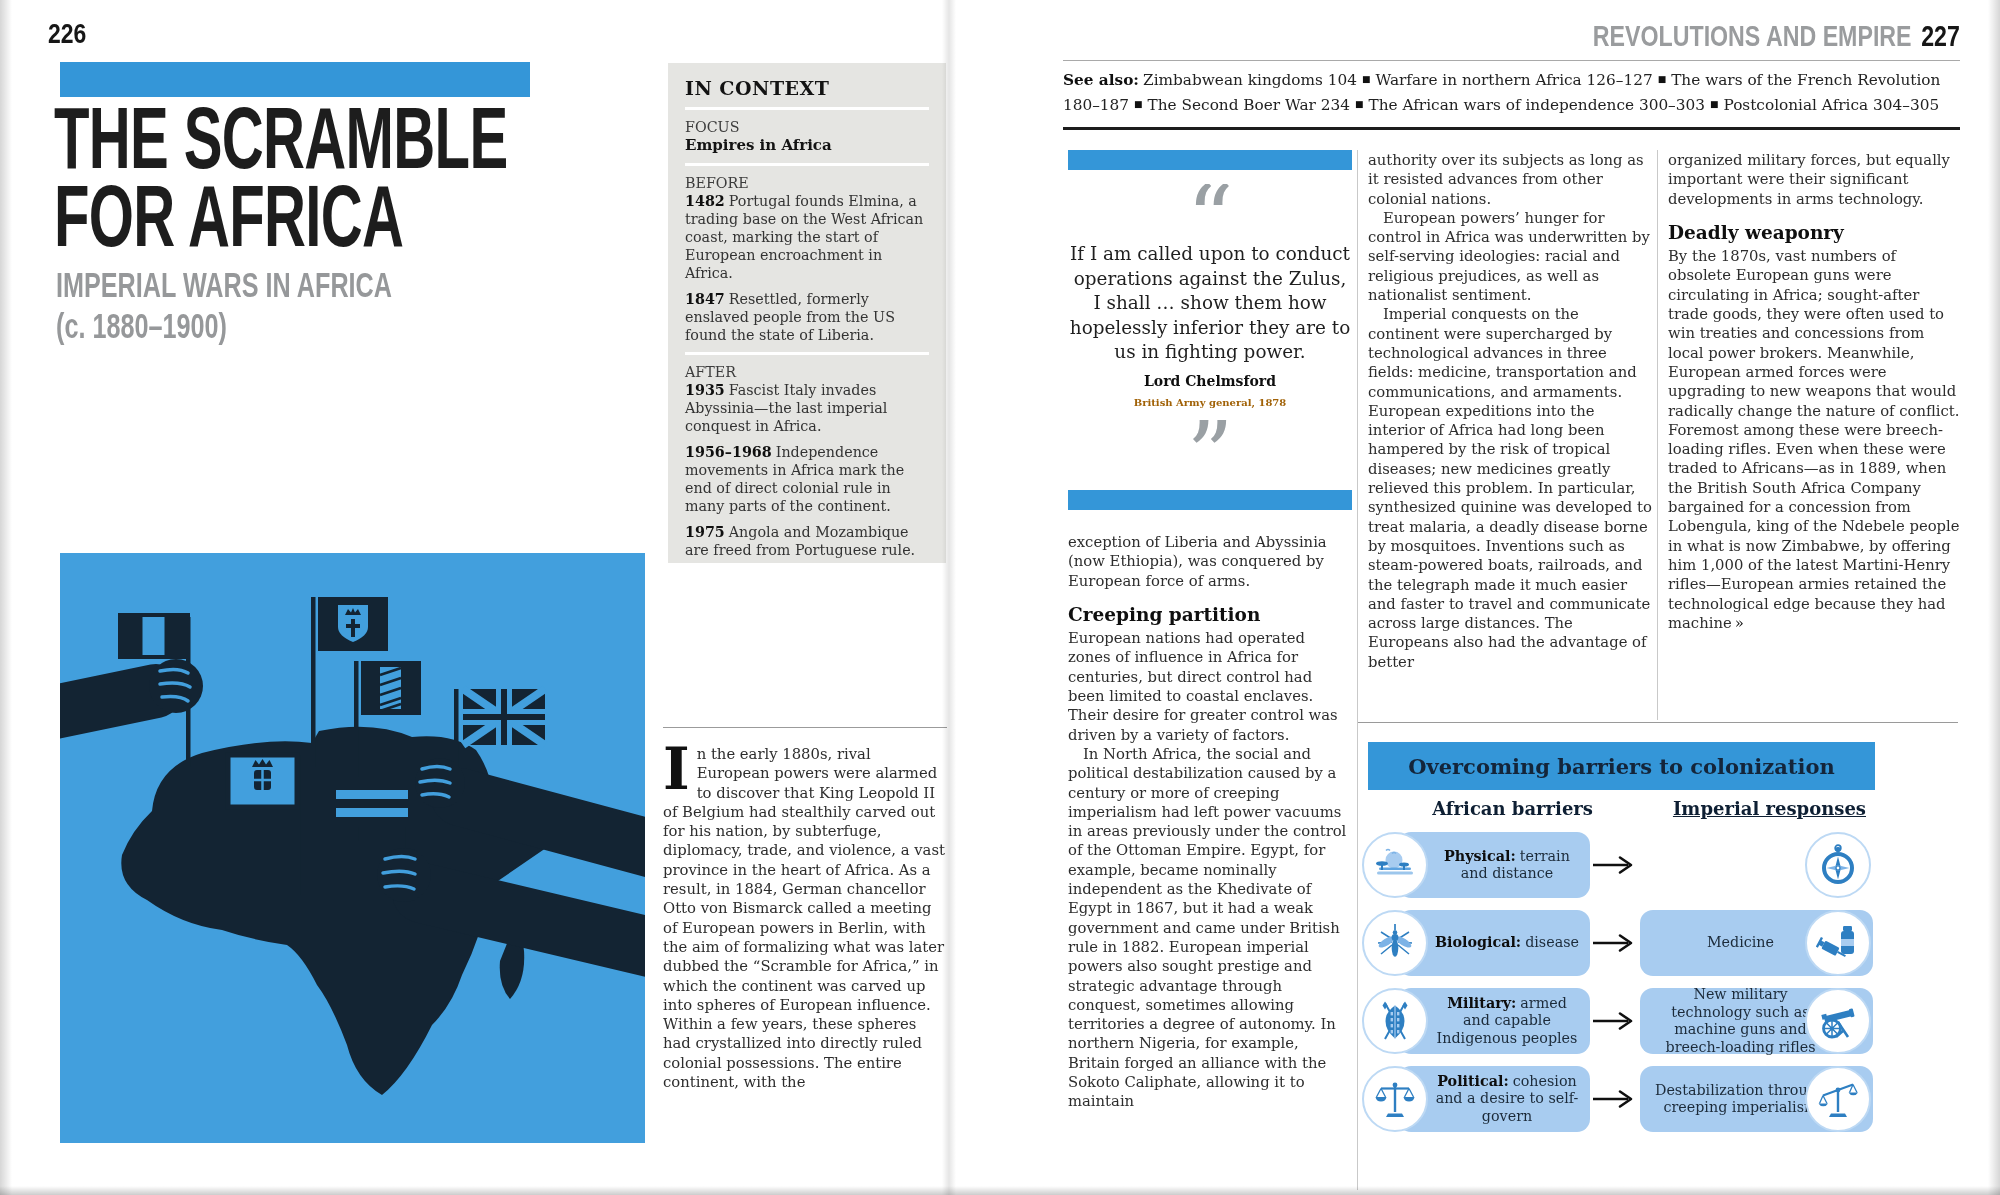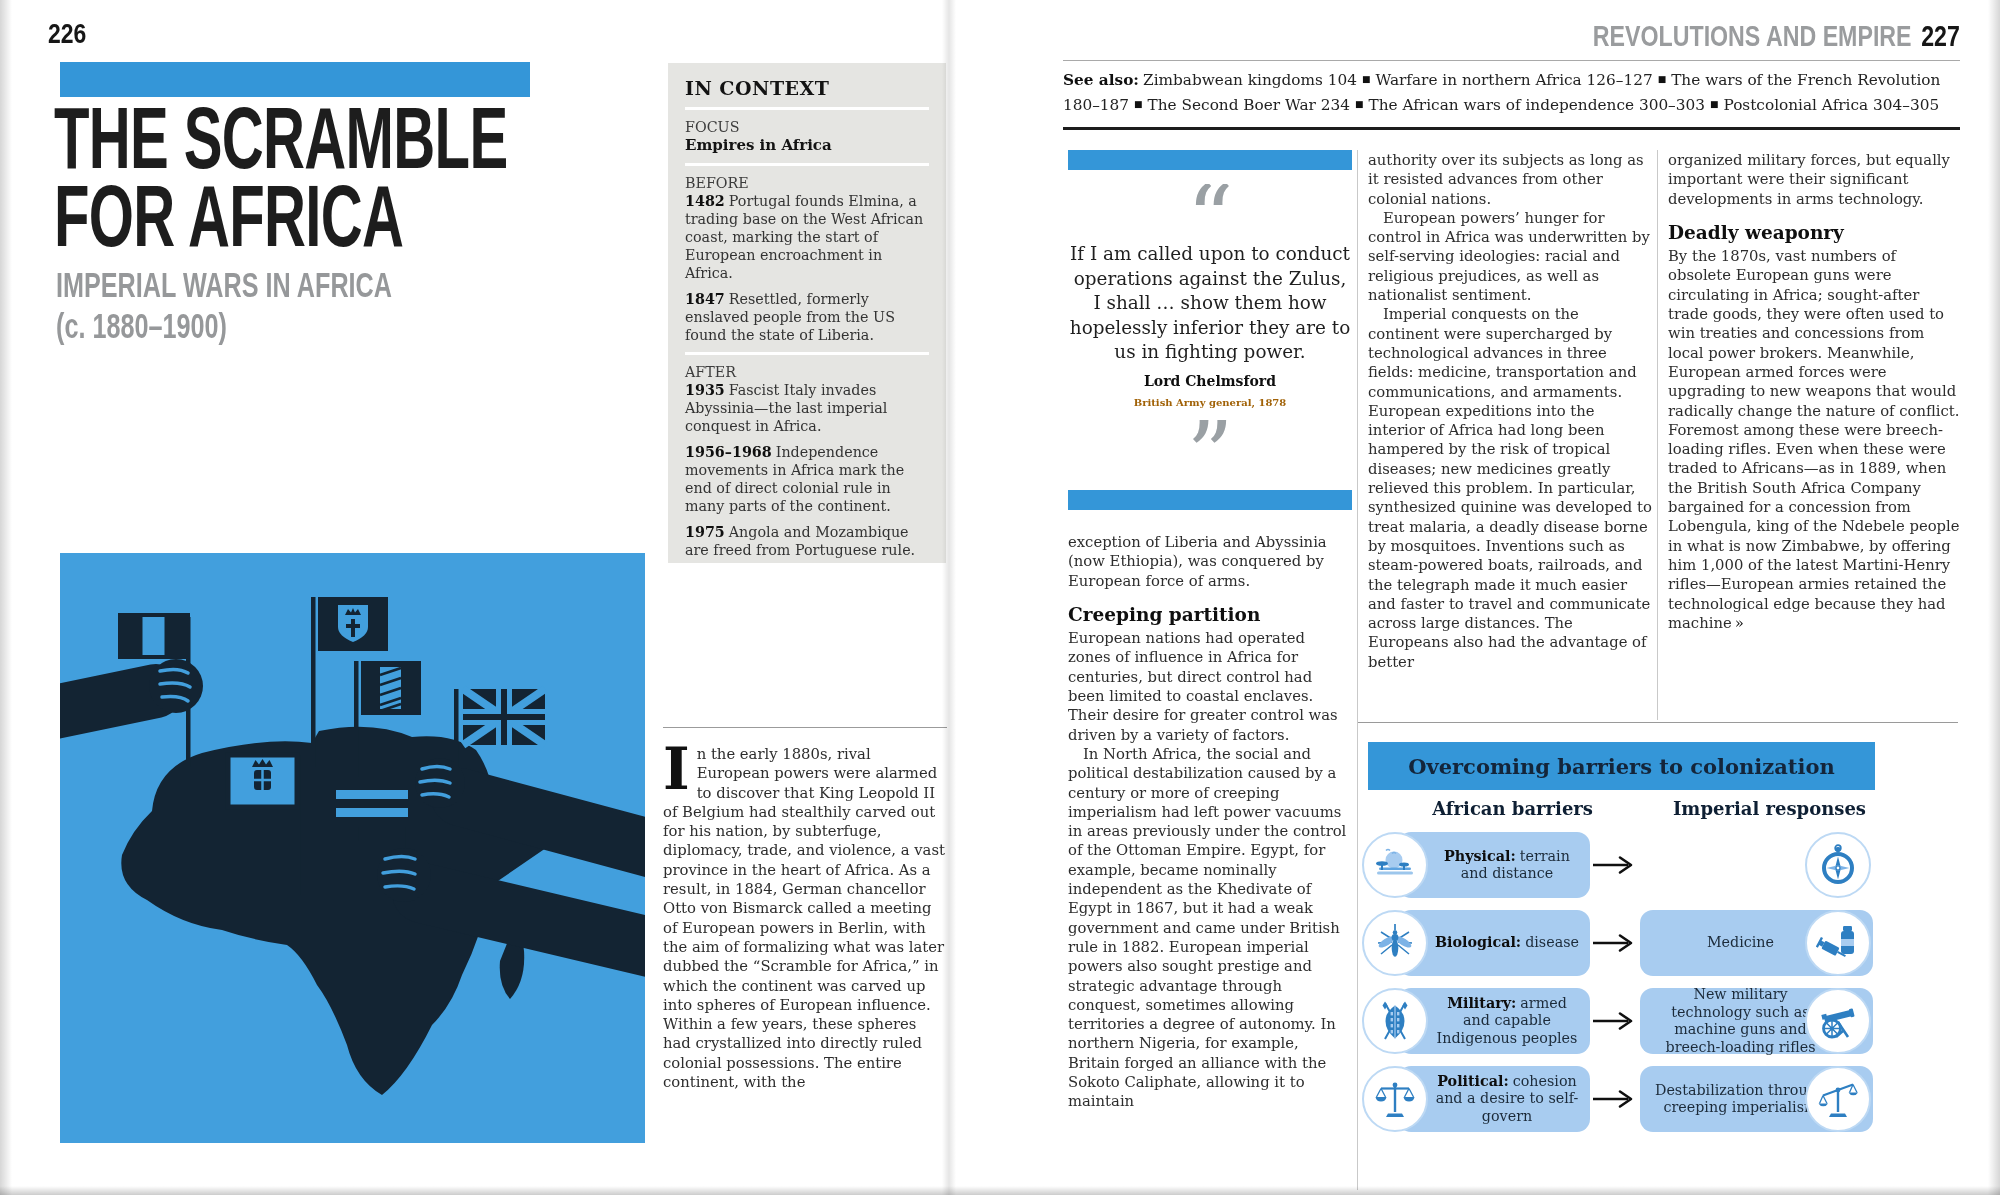--- a/index.html
+++ b/index.html
@@ -77,21 +77,21 @@
 
   .cont{color:#111;margin-left:3px;}
 
   
   #barrier-table{position:absolute;left:1368px;top:742px;width:507px;}
   .tbl-header{height:48px;background:#3496d8;display:flex;align-items:center;justify-content:center;}
   .tbl-title{font-weight:bold;font-size:21px;color:#14253a;}
   .tbl-colheads{position:relative;height:34px;margin-top:8px;}
   .tbl-colhead{position:absolute;top:0;font-weight:bold;font-size:18px;color:#0e1f33;text-align:right;}
   .tbl-colhead.l{left:25px;width:200px;}
-  .tbl-colhead.r{left:278px;width:220px;}
+  .tbl-colhead.r{left:278px;width:220px;text-decoration:underline;}
   .trow{position:relative;height:66px;margin-bottom:12px;}
   .circ{position:absolute;top:0;width:66px;height:66px;border-radius:50%;background:#fff;
         border:2.5px solid #bdd9f4;display:flex;align-items:center;justify-content:center;z-index:2;}
   .circ.l{left:-6px;}
   .circ.r{left:437px;}
   .bbox{position:absolute;top:0;height:66px;background:#a8ccf0;border-radius:13px;
         display:flex;align-items:center;justify-content:center;text-align:center;
         font-size:14.3px;line-height:17.5px;color:#1c2b3a;}
   .bbox.l{left:30px;width:192px;padding:0 10px 0 36px;}
   .bbox.r{left:272px;width:233px;padding:0 46px 0 14px;}

